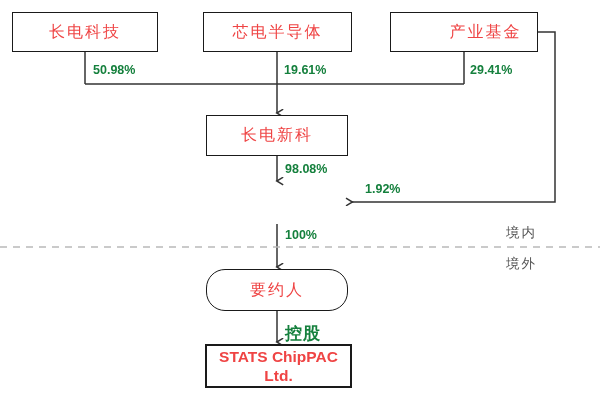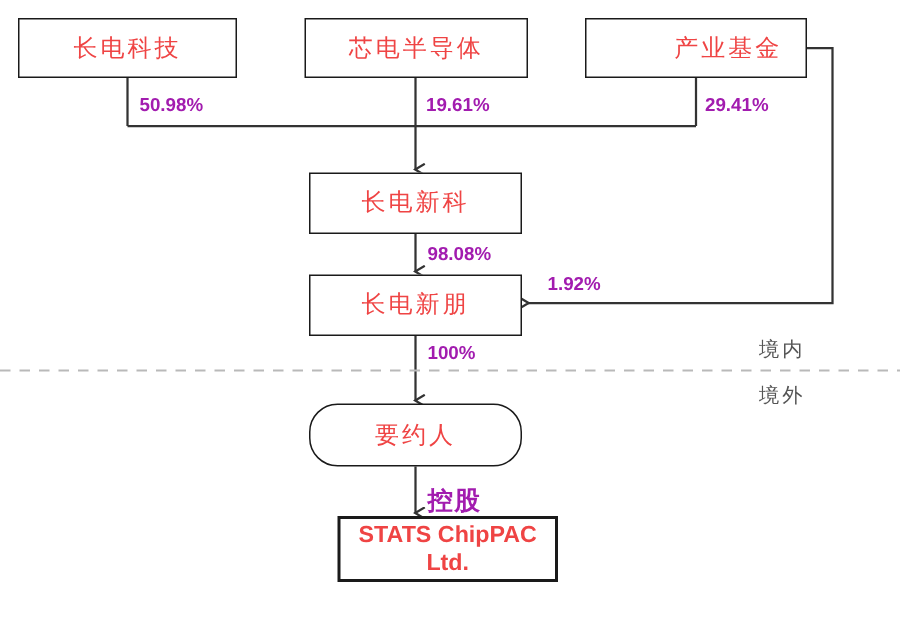--- a/index.html
+++ b/index.html
@@ -38,27 +38,26 @@
     font-size: 16px;
     letter-spacing: 2px;
     font-weight: 400;
   }
   .node-en {
     font-size: 15.5px;
     font-weight: 700;
     line-height: 1.25;
     letter-spacing: 0px;
     border-width: 2.2px;
-    margin-left: 20px;
   }
   .edge-label {
     position: absolute;
     font-size: 12.5px;
     font-weight: 700;
-    color: #a21caf;
+    color: #15803d;
     white-space: nowrap;
     z-index: 4;
     letter-spacing: 0px;
   }
   .edge-label.cn {
     font-size: 17px;
     letter-spacing: 1px;
   }
   .zone-label {
     position: absolute;
@@ -103,21 +102,20 @@
       <path d="M538,32 L555,32 L555,202 L352,202" marker-end="url(#arrow-left)"></path>
     </g>
 
     <path d="M0,247 L600,247" stroke="#b9b9b9" stroke-width="1.3" stroke-dasharray="7 6" fill="none"></path>
   </svg>
 
   <div class="node node-cn" style="left:12px;  top:12px;  width:146px; height:40px;">长电科技</div>
   <div class="node node-cn" style="left:203px; top:12px;  width:149px; height:40px;">芯电半导体</div>
   <div class="node node-cn" style="left:390px; top:12px;  width:148px; height:40px;padding-left:43px;">产业基金</div>
   <div class="node node-cn" style="left:206px; top:115px; width:142px; height:41px;">长电新科</div>
-  <div class="node node-cn" style="left:206px; top:183px; width:142px; height:41px;">长电新朋</div>
   <div class="node node-cn" style="left:206px; top:269px; width:142px; height:42px;border-radius:19px;">要约人</div>
   <div class="node node-en" style="left:205px; top:344px; width:147px; height:44px; white-space:pre-line;">STATS ChipPAC
 Ltd.</div>
 
   <div class="edge-label" style="left:93px;  top:63px;">50.98%</div>
   <div class="edge-label" style="left:284px; top:63px;">19.61%</div>
   <div class="edge-label" style="left:470px; top:63px;">29.41%</div>
   <div class="edge-label" style="left:285px; top:162px;">98.08%</div>
   <div class="edge-label" style="left:365px; top:182px;">1.92%</div>
   <div class="edge-label" style="left:285px; top:228px;">100%</div>

